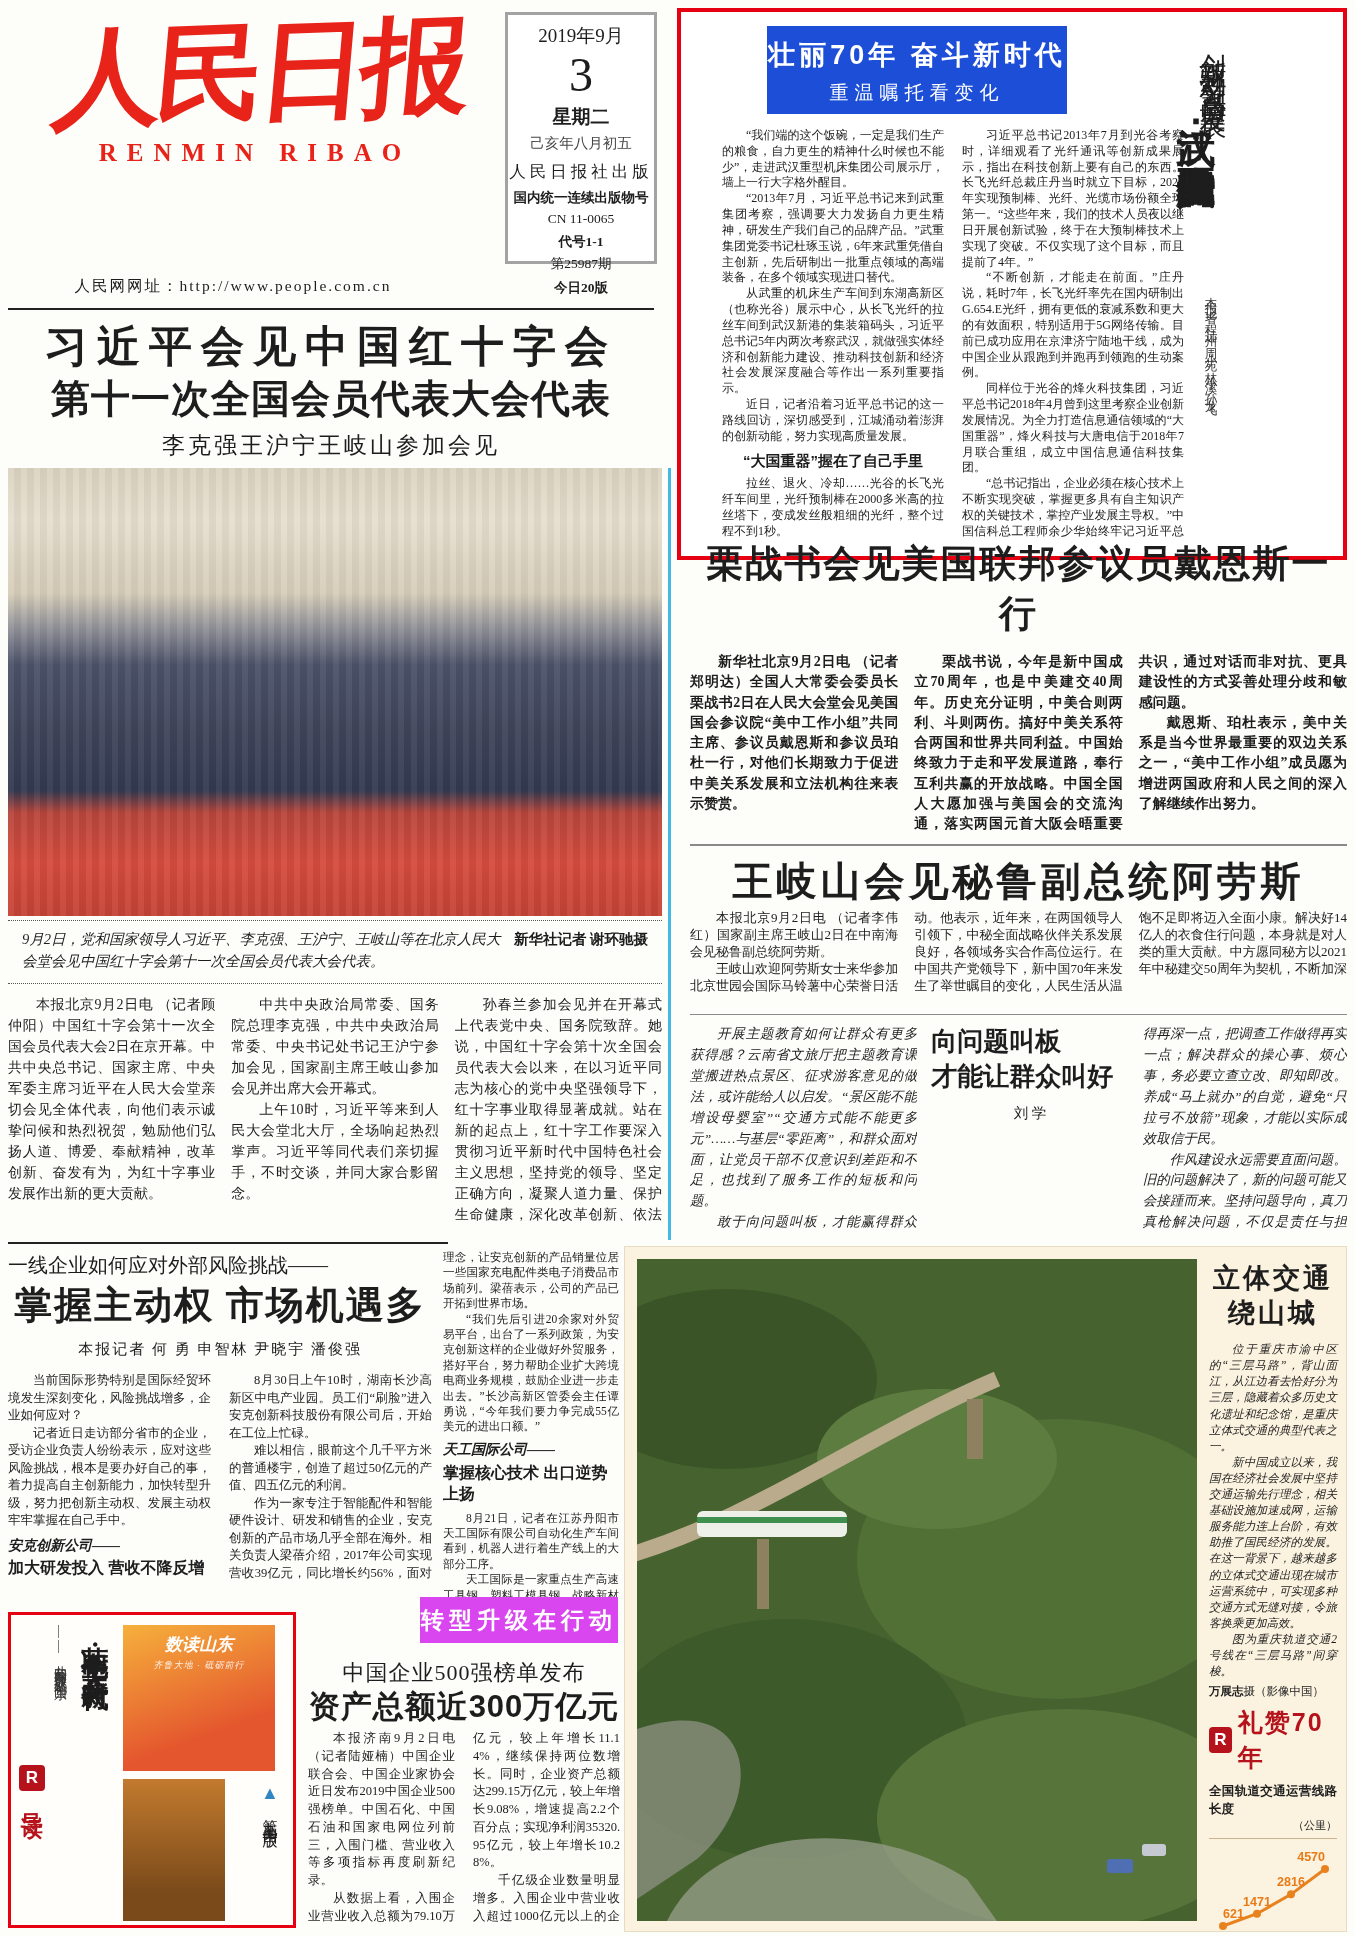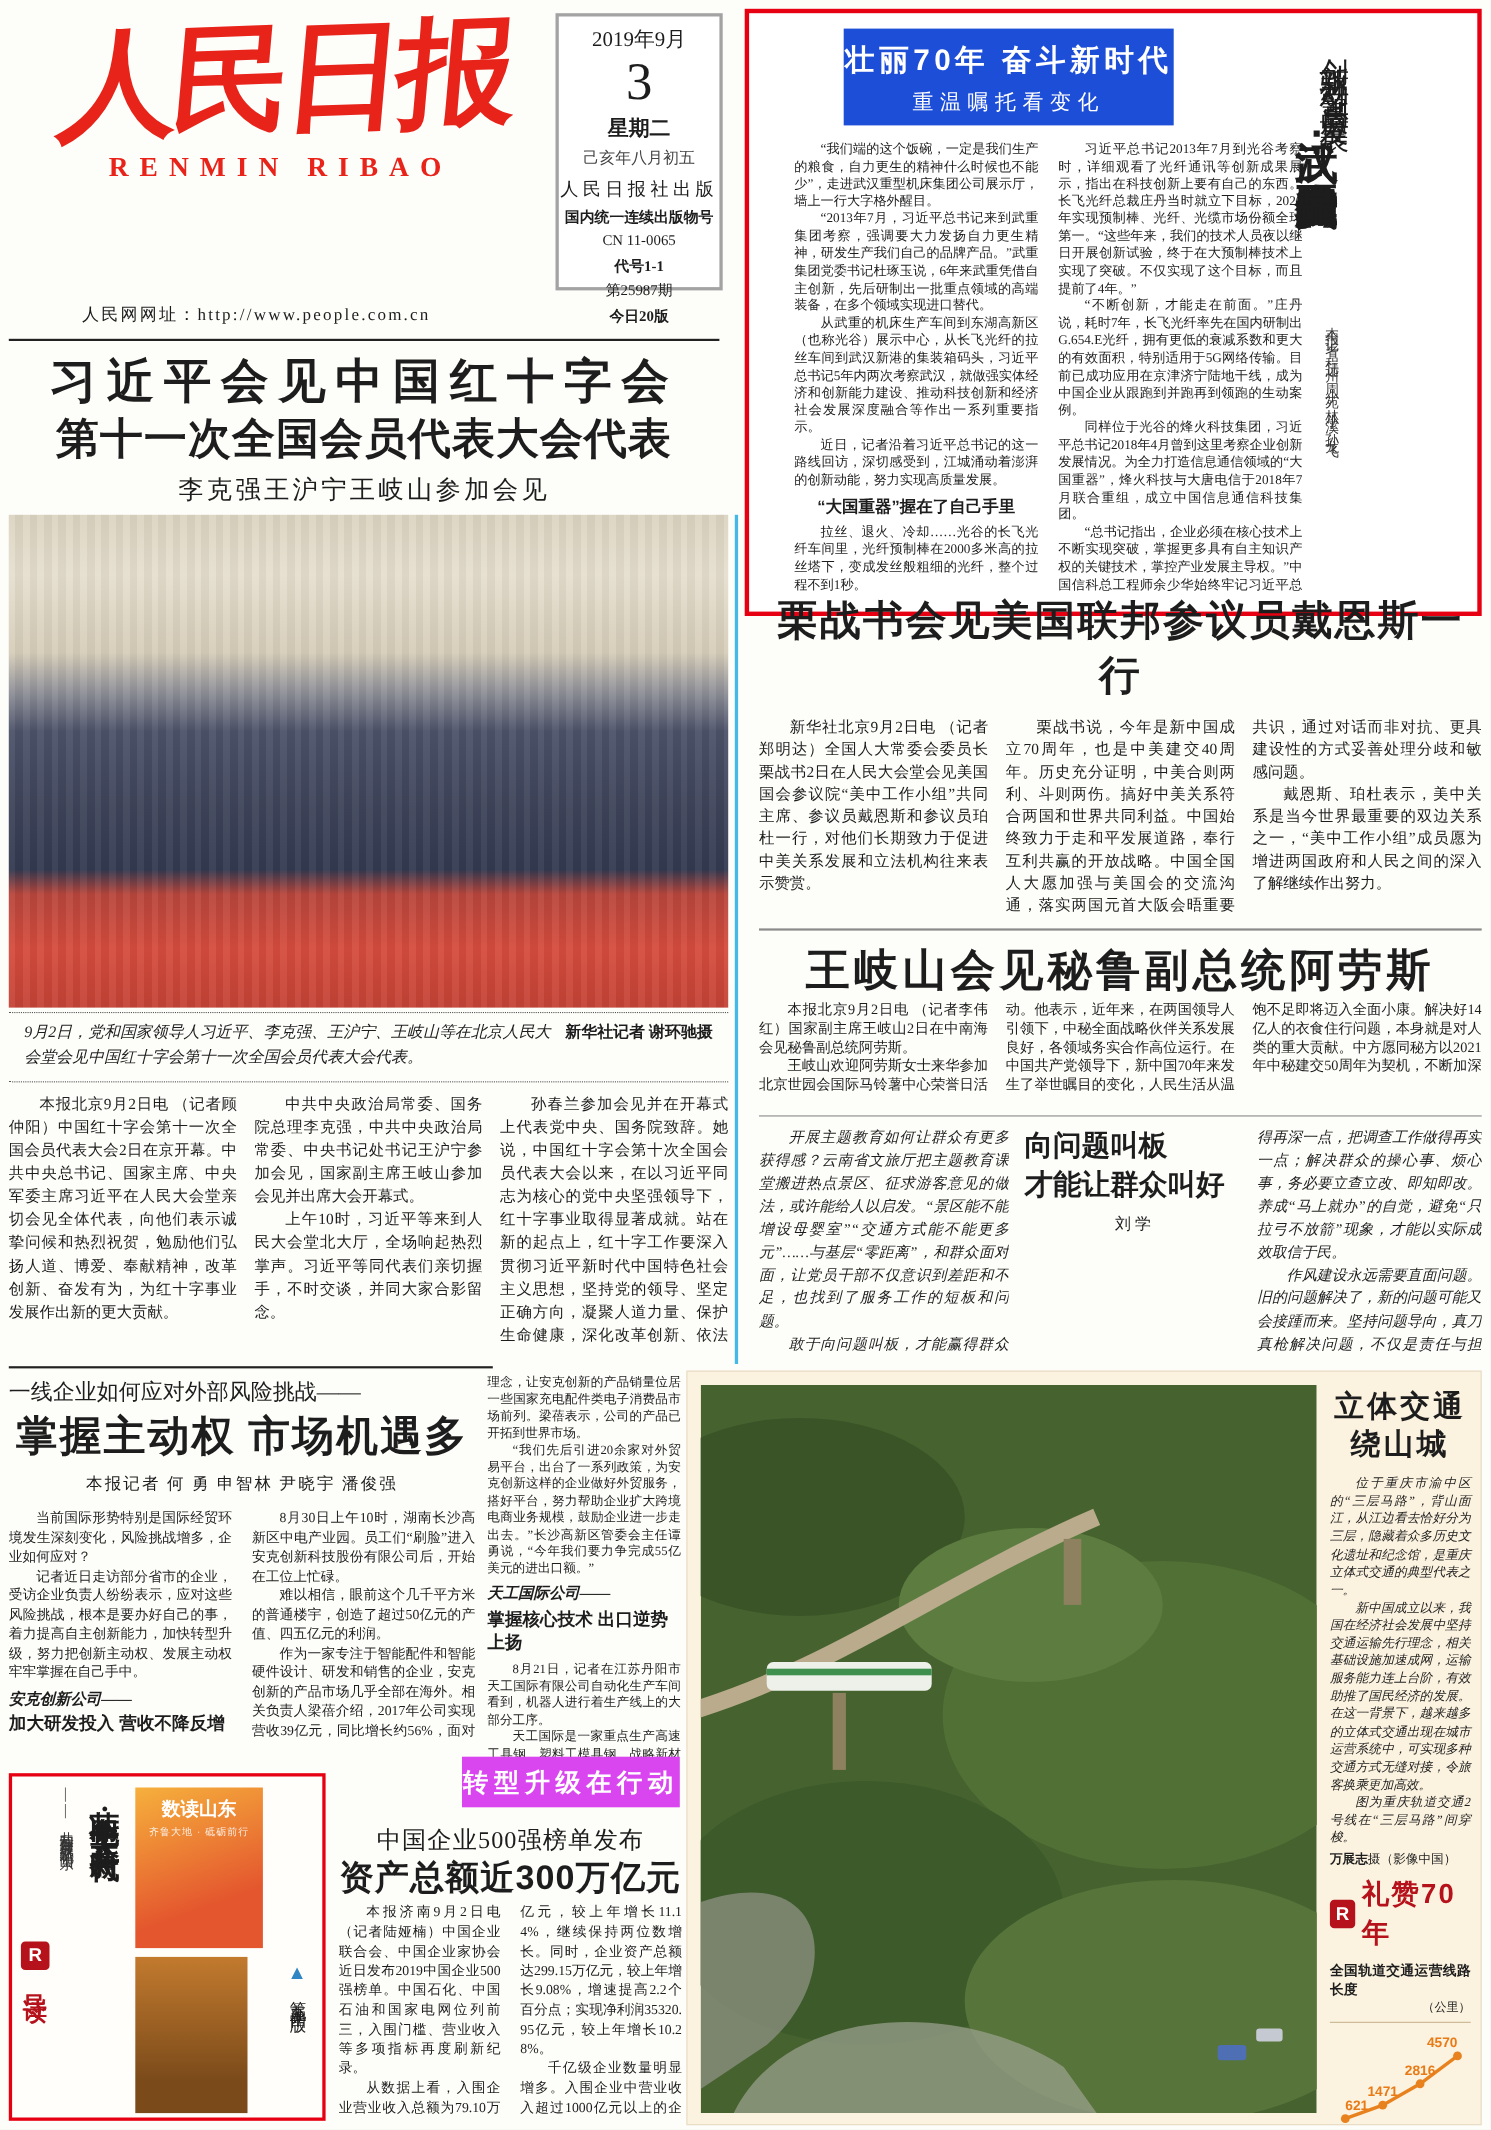--- a/index.html
+++ b/index.html
@@ -173,21 +173,21 @@
   <div id="lead-cols" class="abs cols3" style="left:8px;top:994px;width:654px;height:244px;">
       <p>本报北京9月2日电 （记者顾仲阳）中国红十字会第十一次全国会员代表大会2日在京开幕。中共中央总书记、国家主席、中央军委主席习近平在人民大会堂亲切会见全体代表，向他们表示诚挚问候和热烈祝贺，勉励他们弘扬人道、博爱、奉献精神，改革创新、奋发有为，为红十字事业发展作出新的更大贡献。</p>
       <p>中共中央政治局常委、国务院总理李克强，中共中央政治局常委、中央书记处书记王沪宁参加会见，国家副主席王岐山参加会见并出席大会开幕式。</p>
       <p>上午10时，习近平等来到人民大会堂北大厅，全场响起热烈掌声。习近平等同代表们亲切握手，不时交谈，并同大家合影留念。</p>
       <p>孙春兰参加会见并在开幕式上代表党中央、国务院致辞。她说，中国红十字会第十次全国会员代表大会以来，在以习近平同志为核心的党中央坚强领导下，红十字事业取得显著成就。站在新的起点上，红十字工作要深入贯彻习近平新时代中国特色社会主义思想，坚持党的领导、坚定正确方向，凝聚人道力量、保护生命健康，深化改革创新、依法履职尽责，开展国际援助、拓展民间外交，努力为国奉献、为民造福。</p>
     </div>
 
   <div id="cyan-rule" class="abs" style="left:668px;top:468px;width:3px;height:772px;"></div>
 
   <div id="lzs-head" class="abs art-head" style="left:690px;top:539px;width:657px;">栗战书会见美国联邦参议员戴恩斯一行</div>
-  <div id="lzs-cols" class="abs cols3" style="left:690px;top:652px;width:657px;height:184px;">
+  <div id="lzs-cols" class="abs cols3" style="left:690px;top:652px;width:657px;height:184px;font-weight:bold;">
       <p>新华社北京9月2日电 （记者郑明达）全国人大常委会委员长栗战书2日在人民大会堂会见美国国会参议院“美中工作小组”共同主席、参议员戴恩斯和参议员珀杜一行，对他们长期致力于促进中美关系发展和立法机构往来表示赞赏。</p>
       <p>栗战书说，今年是新中国成立70周年，也是中美建交40周年。历史充分证明，中美合则两利、斗则两伤。搞好中美关系符合两国和世界共同利益。中国始终致力于走和平发展道路，奉行互利共赢的开放战略。中国全国人大愿加强与美国会的交流沟通，落实两国元首大阪会晤重要共识，通过对话而非对抗、更具建设性的方式妥善处理分歧和敏感问题。</p>
       <p>戴恩斯、珀杜表示，美中关系是当今世界最重要的双边关系之一，“美中工作小组”成员愿为增进两国政府和人民之间的深入了解继续作出努力。</p>
     </div>
   <div class="abs gray-rule" style="left:690px;top:844px;width:657px;height:2px;"></div>
 
   <div id="wqs-head" class="abs art-head" style="left:690px;top:854px;width:657px;">王岐山会见秘鲁副总统阿劳斯</div>
   <div id="wqs-cols" class="abs cols3" style="left:690px;top:910px;width:657px;height:100px;">
       <p>本报北京9月2日电 （记者李伟红）国家副主席王岐山2日在中南海会见秘鲁副总统阿劳斯。</p>
       <p>王岐山欢迎阿劳斯女士来华参加北京世园会国际马铃薯中心荣誉日活动。他表示，近年来，在两国领导人引领下，中秘全面战略伙伴关系发展良好，各领域务实合作高位运行。在中国共产党领导下，新中国70年来发生了举世瞩目的变化，人民生活从温饱不足即将迈入全面小康。解决好14亿人的衣食住行问题，本身就是对人类的重大贡献。中方愿同秘方以2021年中秘建交50周年为契机，不断加深了解、密切往来，增加互信，深化合作，推动两国关系更上层楼。</p>
@@ -246,21 +246,21 @@
 
   <div id="daodu" class="abs" style="left:8px;top:1612px;width:288px;height:316px;">
     <div id="daodu-logo" class="abs" style="left:6px;top:150px;">
       <span class="rbox">R</span>
       <span class="rtext">导读</span>
     </div>
     <div class="abs vrl" style="left:40px;top:10px;height:296px;">
       <div id="daodu-theme">壮丽七十年·奋斗新时代</div>
       <div id="daodu-sub">——共和国发展成就巡礼（山东）</div>
     </div>
-    <div class="abs thumb1" style="left:112px;top:10px;width:116px;height:146px;">
+    <div class="abs thumb1" style="left:112px;top:10px;width:152px;height:146px;font-style:italic;">
       <div>数读山东</div>
       <div class="tsub">齐鲁大地 · 砥砺前行</div>
     </div>
     <div class="abs thumb2" style="left:112px;top:164px;width:102px;height:142px;"></div>
     <div class="abs vrl" style="left:248px;top:168px;height:140px;">
       <span id="daodu-arrow">▲</span>
       <span id="daodu-pages">第九至十四版</span>
     </div>
   </div>
 

